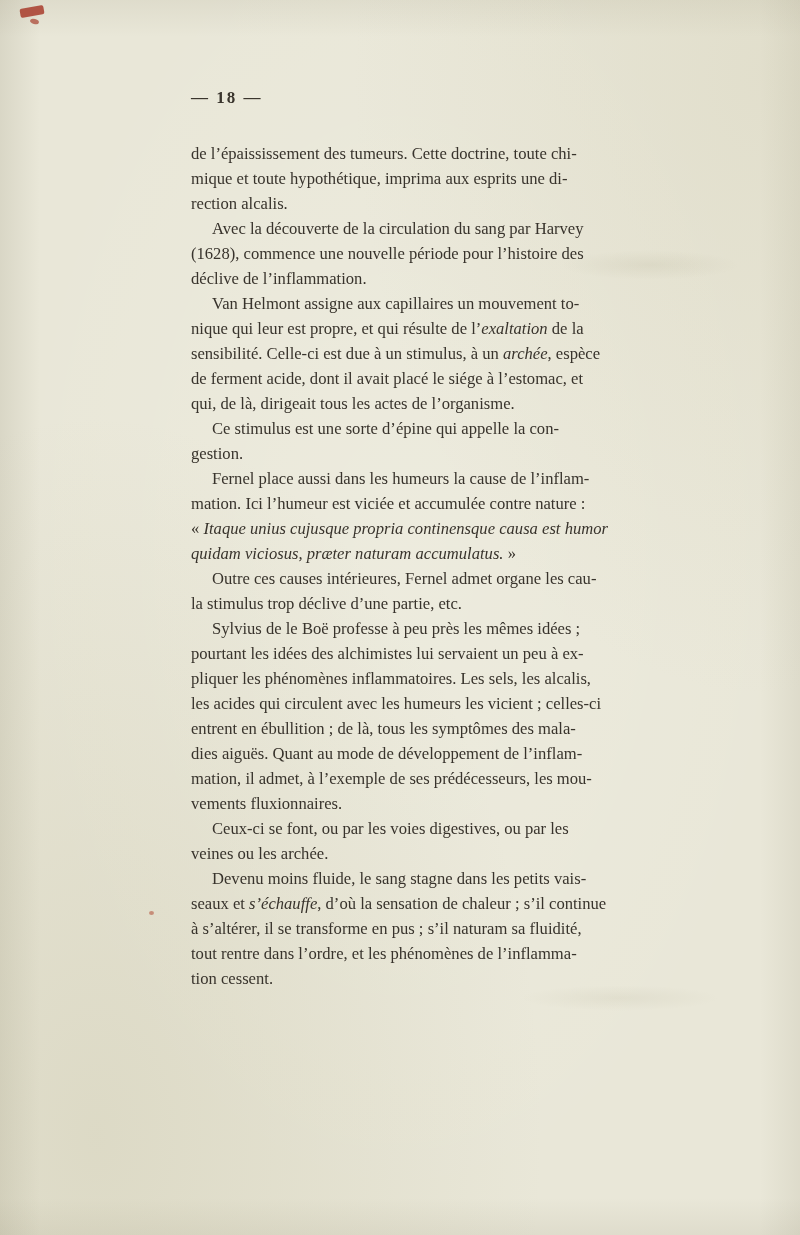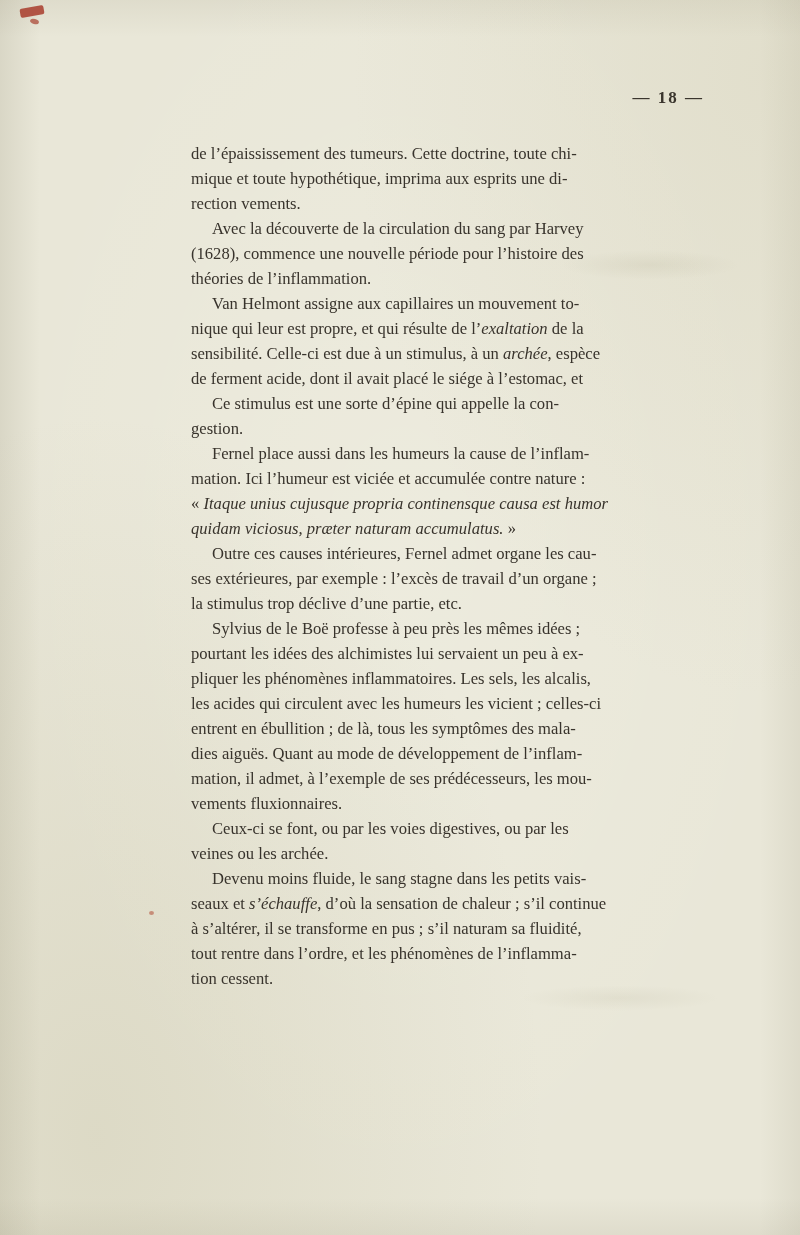--- a/index.html
+++ b/index.html
@@ -21,21 +21,21 @@
       radial-gradient(ellipse at 50% 45%, rgba(255,255,248,0.18), rgba(0,0,0,0) 70%),
       linear-gradient(90deg, rgba(120,114,88,0.14) 0%, rgba(0,0,0,0) 5%, rgba(0,0,0,0) 95%, rgba(140,134,108,0.12) 100%),
       linear-gradient(180deg, rgba(130,124,96,0.10) 0%, rgba(0,0,0,0) 3%, rgba(0,0,0,0) 97%, rgba(130,124,96,0.10) 100%),
       #e9e7d8;
   }
   .page-number {
     position: absolute;
     top: 88px;
     left: 191px;
     width: 513px;
-    text-align: right;
+    text-align: left;
     font-size: 17px;
     letter-spacing: 2px;
     font-weight: bold;
     color: #3a352d;
   }
   .text-block {
     position: absolute;
     top: 117px;
     left: 191px;
     width: 513px;
@@ -119,46 +119,46 @@
   <div class="red-speck"></div>
   <div class="stain-a"></div>
   <div class="stain-b"></div>
 
   <div class="page-number">— 18 —</div>
 
   <div class="text-block">
       <div class="paragraph">
         <div class="line"><span>de l’épaississement des tumeurs. Cette doctrine, toute chi-</span></div>
         <div class="line"><span>mique et toute hypothétique, imprima aux esprits une di-</span></div>
-        <div class="line last"><span>rection vements.</span></div>
+        <div class="line last"><span>rection alcalis.</span></div>
       </div>
       <div class="paragraph indent">
         <div class="line"><span>Avec la découverte de la circulation du sang par Harvey</span></div>
         <div class="line"><span>(1628), commence une nouvelle période pour l’histoire des</span></div>
-        <div class="line last"><span>théories de l’inflammation.</span></div>
+        <div class="line last"><span>déclive de l’inflammation.</span></div>
       </div>
       <div class="paragraph indent">
         <div class="line"><span>Van Helmont assigne aux capillaires un mouvement to-</span></div>
         <div class="line"><span>nique qui leur est propre, et qui résulte de l’</span><i>exaltation</i><span> de la</span></div>
         <div class="line"><span>sensibilité. Celle-ci est due à un stimulus, à un </span><i>archée</i><span>, espèce</span></div>
         <div class="line"><span>de ferment acide, dont il avait placé le siége à l’estomac, et</span></div>
+        <div class="line last"><span>qui, de là, dirigeait tous les actes de l’organisme.</span></div>
       </div>
       <div class="paragraph indent">
         <div class="line"><span>Ce stimulus est une sorte d’épine qui appelle la con-</span></div>
         <div class="line last"><span>gestion.</span></div>
       </div>
       <div class="paragraph indent">
         <div class="line"><span>Fernel place aussi dans les humeurs la cause de l’inflam-</span></div>
         <div class="line"><span>mation. Ici l’humeur est viciée et accumulée contre nature :</span></div>
         <div class="line"><span>« </span><i>Itaque unius cujusque propria continensque causa est humor</i></div>
         <div class="line last"><i>quidam viciosus, præter naturam accumulatus.</i><span> »</span></div>
       </div>
       <div class="paragraph indent">
         <div class="line"><span>Outre ces causes intérieures, Fernel admet organe les cau-</span></div>
-        <div class="line"><span>ses extérieures, par exemple : l’excès de travail d’un organe ;</span></div>
         <div class="line last"><span>la stimulus trop déclive d’une partie, etc.</span></div>
       </div>
       <div class="paragraph indent">
         <div class="line"><span>Sylvius de le Boë professe à peu près les mêmes idées ;</span></div>
         <div class="line"><span>pourtant les idées des alchimistes lui servaient un peu à ex-</span></div>
         <div class="line"><span>pliquer les phénomènes inflammatoires. Les sels, les alcalis,</span></div>
         <div class="line"><span>les acides qui circulent avec les humeurs les vicient ; celles-ci</span></div>
         <div class="line"><span>entrent en ébullition ; de là, tous les symptômes des mala-</span></div>
         <div class="line"><span>dies aiguës. Quant au mode de développement de l’inflam-</span></div>
         <div class="line"><span>mation, il admet, à l’exemple de ses prédécesseurs, les mou-</span></div>

